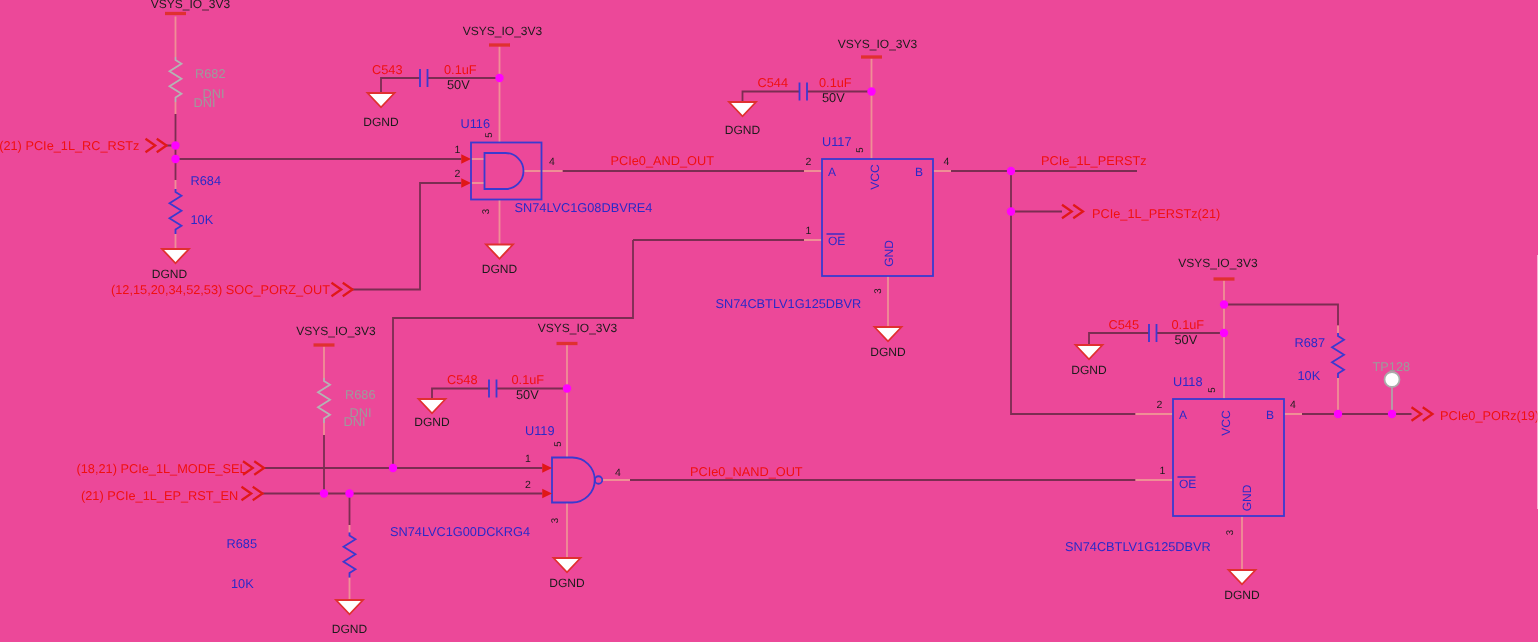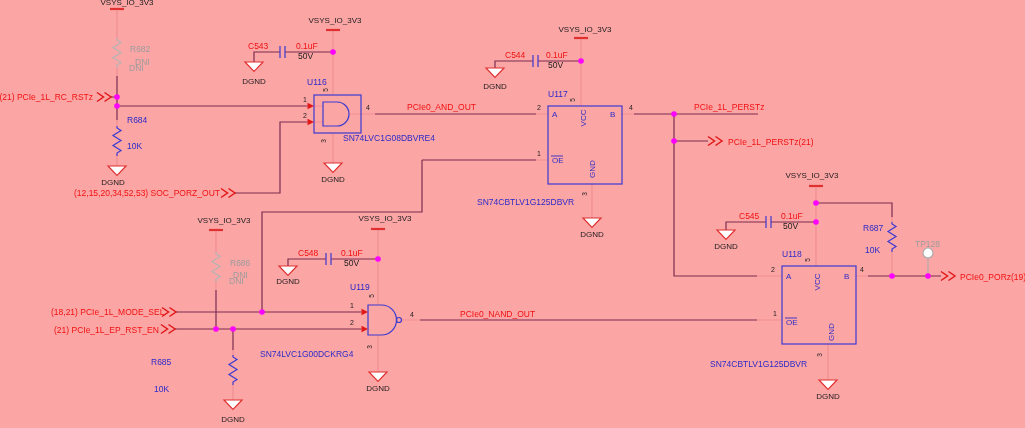--- a/index.html
+++ b/index.html
@@ -1,16 +1,16 @@
 <!DOCTYPE html>
 <html><head>
 <meta charset="utf-8">
 <style>
   html,body{margin:0;padding:0;background:#ffffff;}
-  .stage{width:1025px;height:428px;position:relative;background:#fca5a5;overflow:hidden;}
+  .stage{width:1025px;height:428px;position:relative;background:#ec4899;overflow:hidden;}
   svg text{font-family:"Liberation Sans",sans-serif;}
   .t85{font-size:8.5px;} .t8{font-size:8px;} .t7{font-size:7px;} .t65{font-size:6.5px;}
   .red{fill:#f01010;} .blue{fill:#2a2ac8;} .black{fill:#1c1c1c;} .gray{fill:#9c9c9c;}
   .wire{stroke:#7b2d52;stroke-width:1.2;fill:none;}
   .stub{stroke:#ef8f96;stroke-width:1.2;fill:none;}
   .symblue{stroke:#3a3ad0;stroke-width:1.2;fill:none;}
   .symgray{stroke:#b4b4b4;stroke-width:1.2;fill:none;}
   .gndsym{stroke:#e03030;stroke-width:1.2;fill:#ffffff;}
   .pwr{stroke:#e03030;stroke-width:2.2;fill:none;}
   .chev{stroke:#e01818;stroke-width:1.5;fill:none;}

